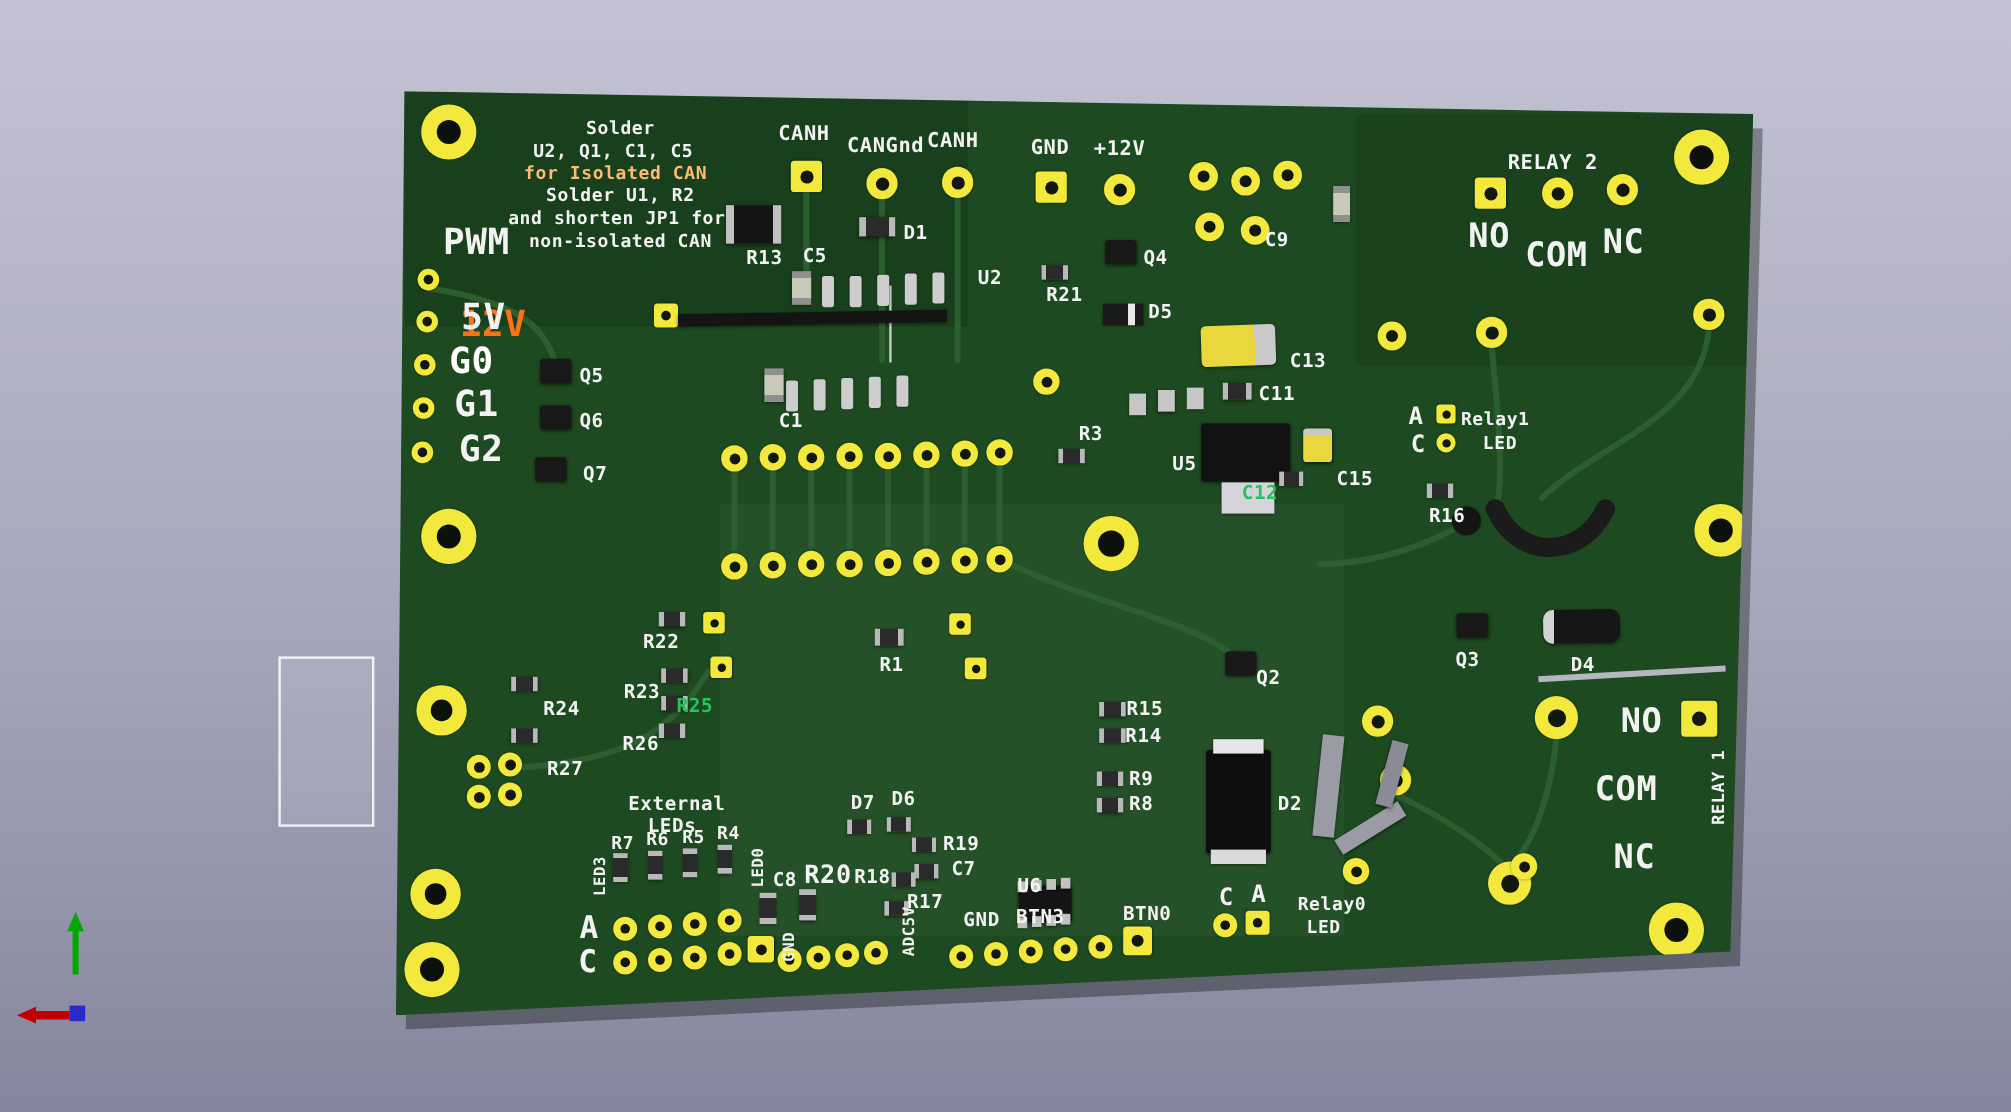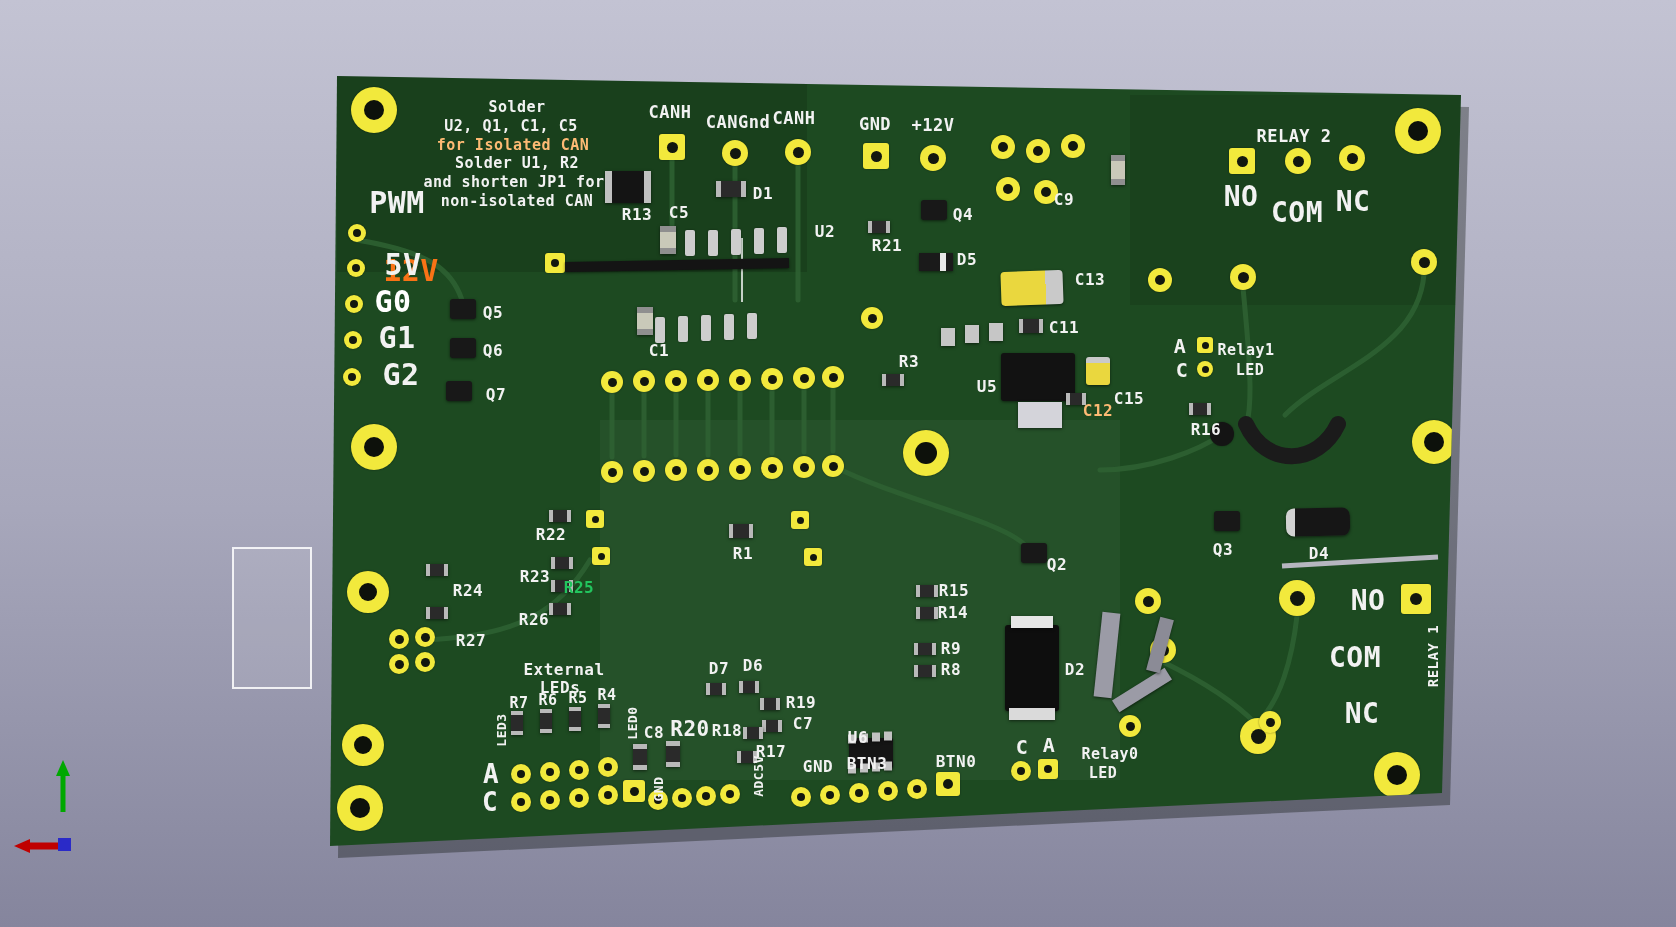--- a/index.html
+++ b/index.html
@@ -425,24 +425,24 @@
         <div class="label" style="left: 1297px; top: 213px; font-size: 28px; color: rgb(242, 242, 242); transform: translate(-50%, -50%) rotate(0deg);">COM</div>
         <div class="label" style="left: 1353px; top: 202px; font-size: 28px; color: rgb(242, 242, 242); transform: translate(-50%, -50%) rotate(0deg);">NC</div>
         <div class="label" style="left: 637px; top: 215px; font-size: 16px; color: rgb(242, 242, 242); transform: translate(-50%, -50%) rotate(0deg);">R13</div>
         <div class="label" style="left: 679px; top: 213px; font-size: 16px; color: rgb(242, 242, 242); transform: translate(-50%, -50%) rotate(0deg);">C5</div>
         <div class="label" style="left: 763px; top: 194px; font-size: 16px; color: rgb(242, 242, 242); transform: translate(-50%, -50%) rotate(0deg);">D1</div>
         <div class="label" style="left: 825px; top: 232px; font-size: 16px; color: rgb(242, 242, 242); transform: translate(-50%, -50%) rotate(0deg);">U2</div>
         <div class="label" style="left: 887px; top: 246px; font-size: 16px; color: rgb(242, 242, 242); transform: translate(-50%, -50%) rotate(0deg);">R21</div>
         <div class="label" style="left: 963px; top: 215px; font-size: 16px; color: rgb(242, 242, 242); transform: translate(-50%, -50%) rotate(0deg);">Q4</div>
         <div class="label" style="left: 967px; top: 260px; font-size: 16px; color: rgb(242, 242, 242); transform: translate(-50%, -50%) rotate(0deg);">D5</div>
         <div class="label" style="left: 1064px; top: 200px; font-size: 16px; color: rgb(242, 242, 242); transform: translate(-50%, -50%) rotate(0deg);">C9</div>
-        <div class="label" style="left: 1090px; top: 280px; font-size: 16px; color: rgb(242, 242, 242); transform: translate(-50%, -50%) rotate(0deg);">C13</div>
+        <div class="label" style="left: 1090px; top: 301px; font-size: 16px; color: rgb(242, 242, 242); transform: translate(-50%, -50%) rotate(0deg);">C13</div>
         <div class="label" style="left: 1064px; top: 328px; font-size: 16px; color: rgb(242, 242, 242); transform: translate(-50%, -50%) rotate(0deg);">C11</div>
         <div class="label" style="left: 987px; top: 387px; font-size: 16px; color: rgb(242, 242, 242); transform: translate(-50%, -50%) rotate(0deg);">U5</div>
-        <div class="label" style="left: 1098px; top: 411px; font-size: 16px; color: #fdba74; transform: translate(-50%, -50%) rotate(0deg);">C12</div>
+        <div class="label" style="left: 1050px; top: 411px; font-size: 16px; color: #22c55e; transform: translate(-50%, -50%) rotate(0deg);">C12</div>
         <div class="label" style="left: 1129px; top: 399px; font-size: 16px; color: rgb(242, 242, 242); transform: translate(-50%, -50%) rotate(0deg);">C15</div>
         <div class="label" style="left: 909px; top: 362px; font-size: 16px; color: rgb(242, 242, 242); transform: translate(-50%, -50%) rotate(0deg);">R3</div>
         <div class="label" style="left: 659px; top: 351px; font-size: 16px; color: rgb(242, 242, 242); transform: translate(-50%, -50%) rotate(0deg);">C1</div>
         <div class="label" style="left: 493px; top: 313px; font-size: 16px; color: rgb(242, 242, 242); transform: translate(-50%, -50%) rotate(0deg);">Q5</div>
         <div class="label" style="left: 493px; top: 351px; font-size: 16px; color: rgb(242, 242, 242); transform: translate(-50%, -50%) rotate(0deg);">Q6</div>
         <div class="label" style="left: 496px; top: 395px; font-size: 16px; color: rgb(242, 242, 242); transform: translate(-50%, -50%) rotate(0deg);">Q7</div>
         <div class="label" style="left: 1180px; top: 346px; font-size: 20px; color: rgb(242, 242, 242); transform: translate(-50%, -50%) rotate(0deg);">A</div>
         <div class="label" style="left: 1182px; top: 370px; font-size: 20px; color: rgb(242, 242, 242); transform: translate(-50%, -50%) rotate(0deg);">C</div>
         <div class="label" style="left: 1246px; top: 350px; font-size: 15px; color: rgb(242, 242, 242); transform: translate(-50%, -50%) rotate(0deg);">Relay1</div>
         <div class="label" style="left: 1250px; top: 370px; font-size: 15px; color: rgb(242, 242, 242); transform: translate(-50%, -50%) rotate(0deg);">LED</div>

